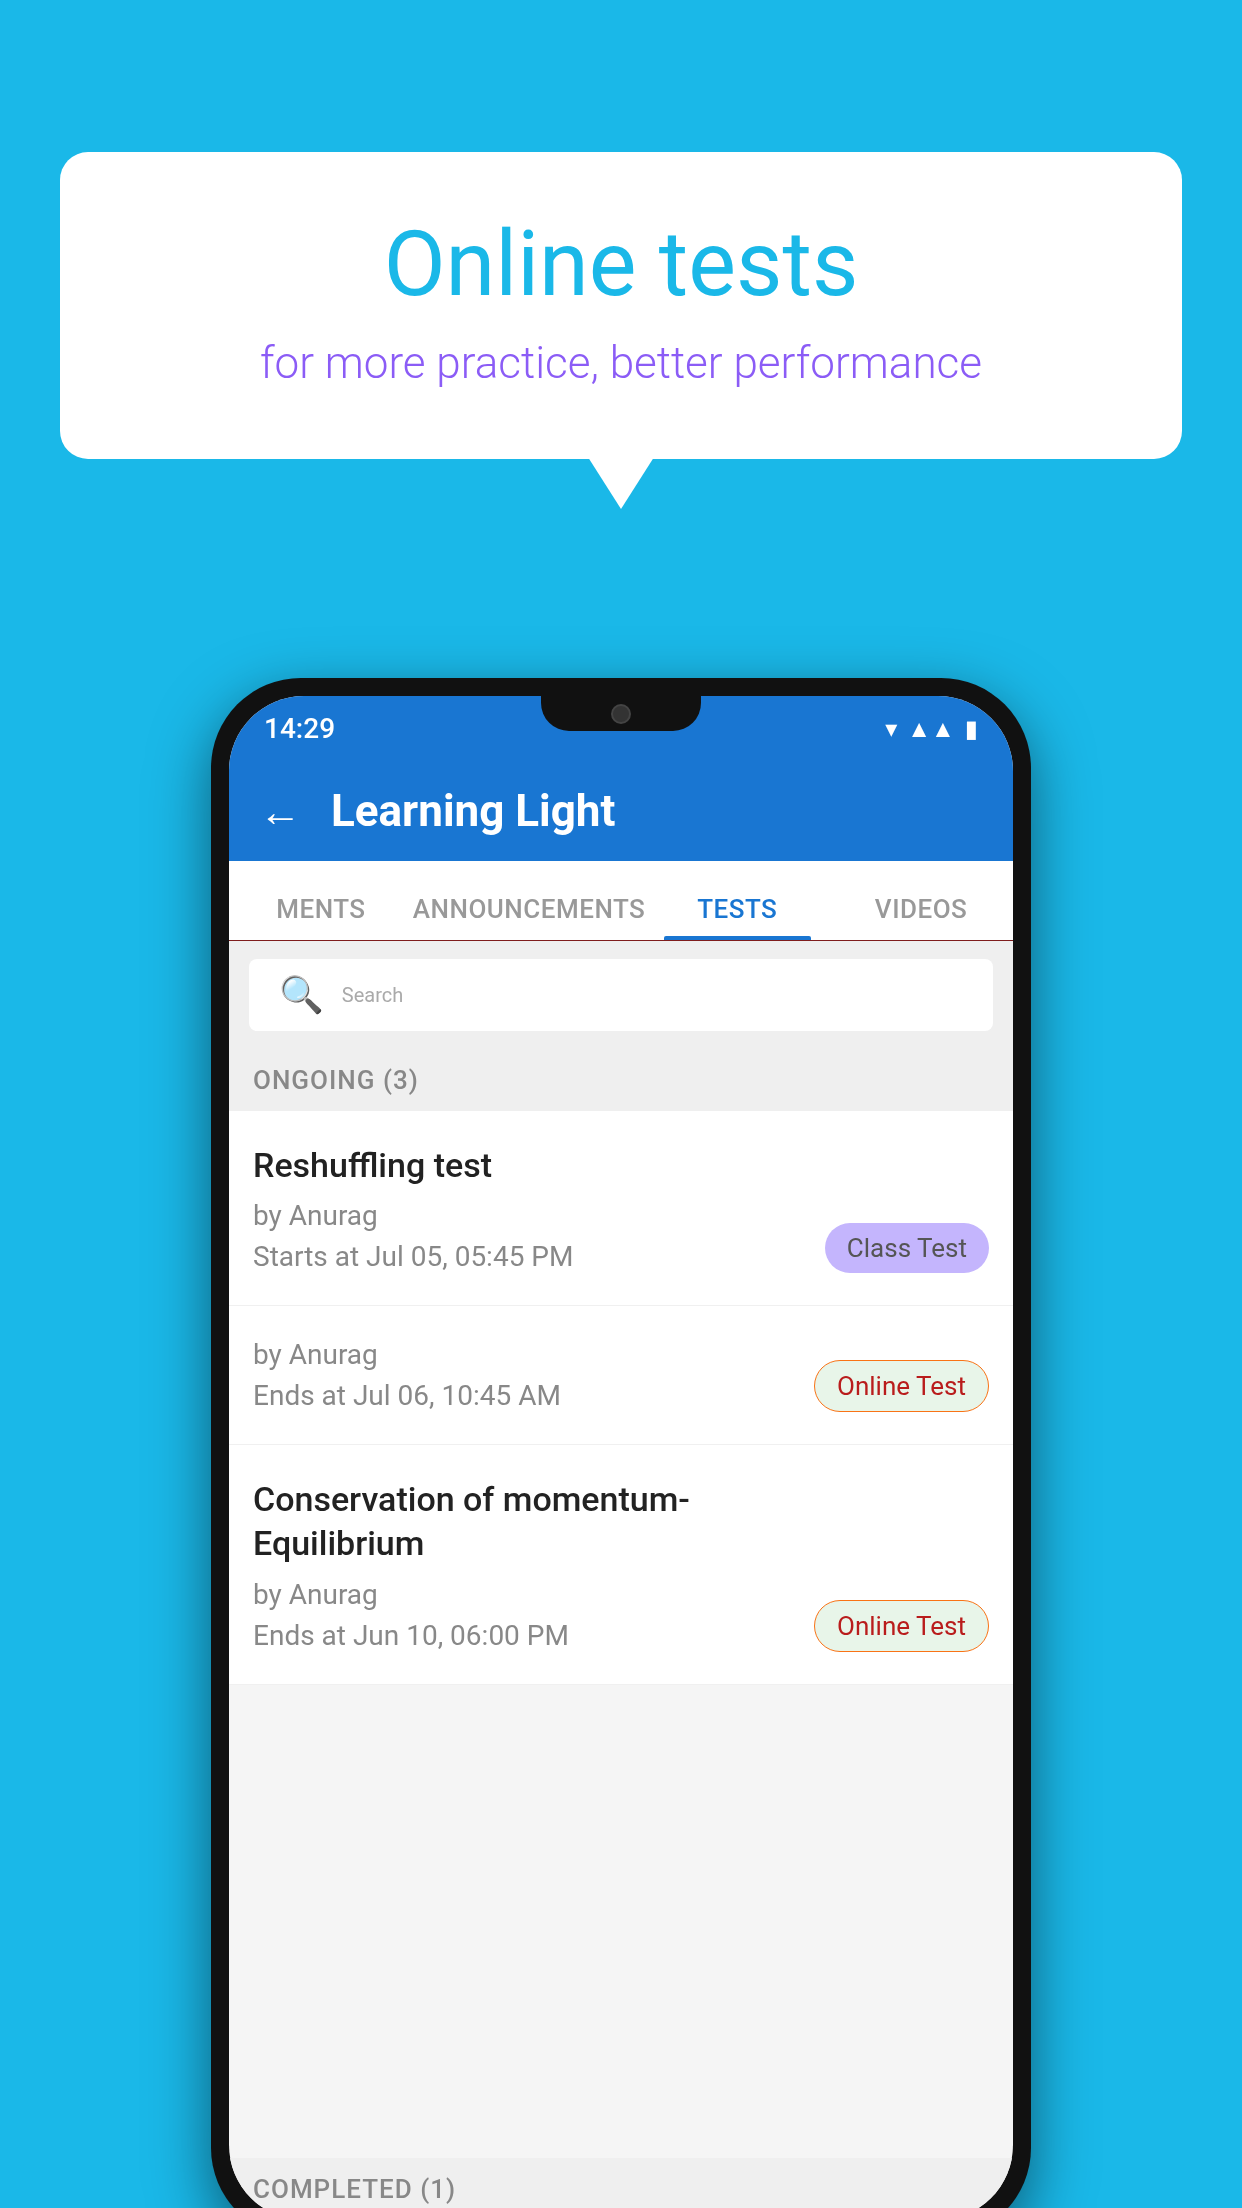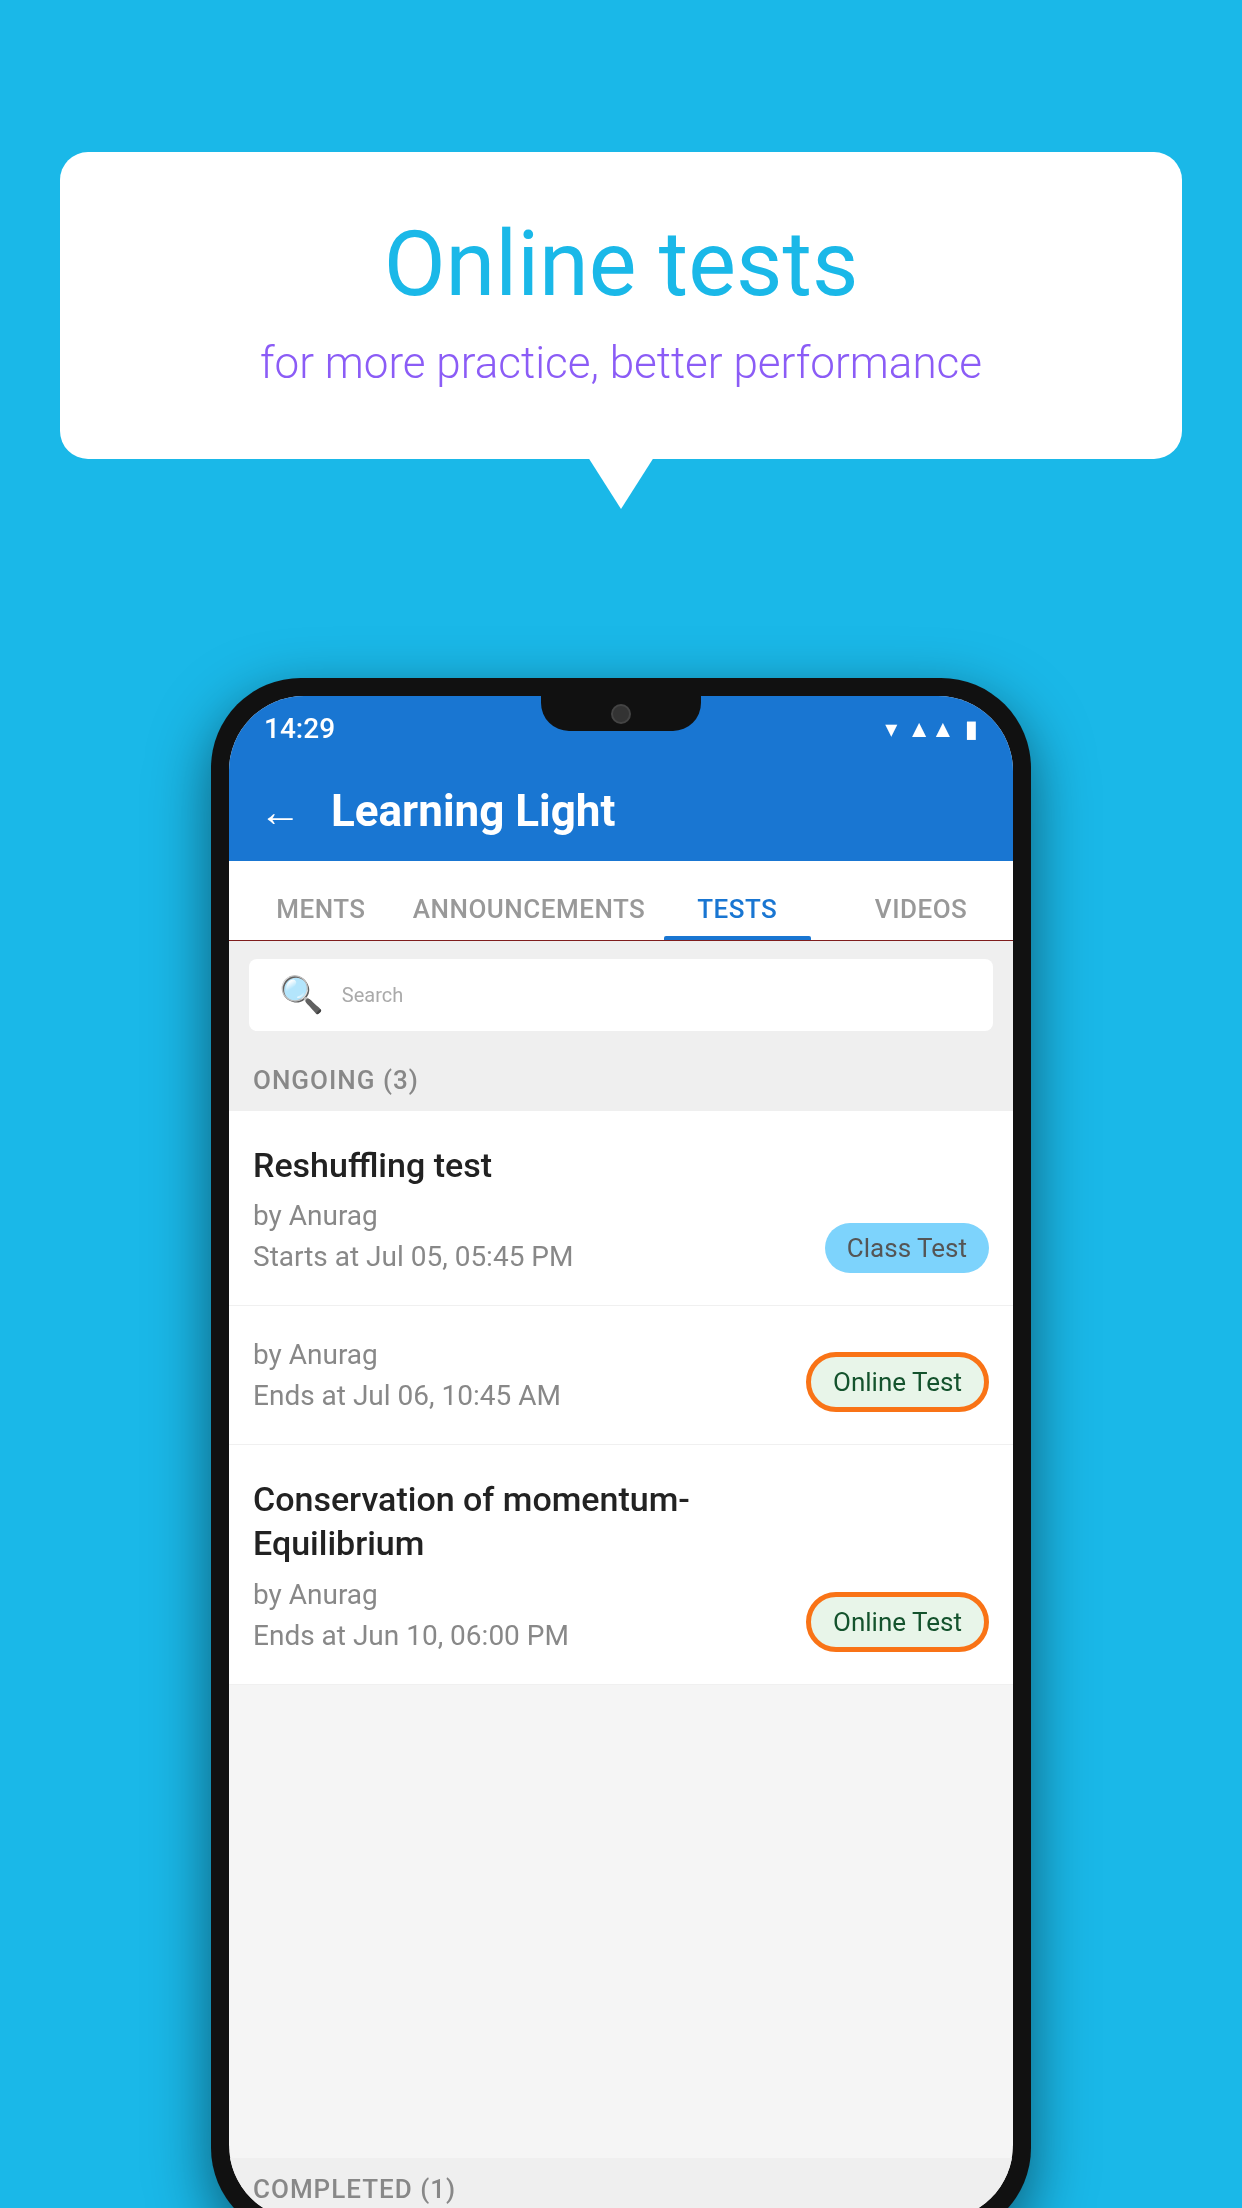--- a/index.html
+++ b/index.html
@@ -243,28 +243,28 @@
     .test-badge {
       border-radius: 30px;
       padding: 10px 22px;
       font-size: 26px;
       font-weight: 400;
       white-space: nowrap;
       margin-top: 6px;
     }
 
     .badge-class {
-      background: #7dd3fc;
+      background: #c4b5fd;
       color: #555;
     }
 
     .badge-online {
       background: #e8f5e9;
-      color: #14532d;
-      border: 5px solid #f97316;
+      color: #b91c1c;
+      border: 1px solid #f97316;
     }
 
     
     .notch {
       position: absolute;
       top: 0;
       left: 50%;
       transform: translateX(-50%);
       width: 160px;
       height: 35px;

